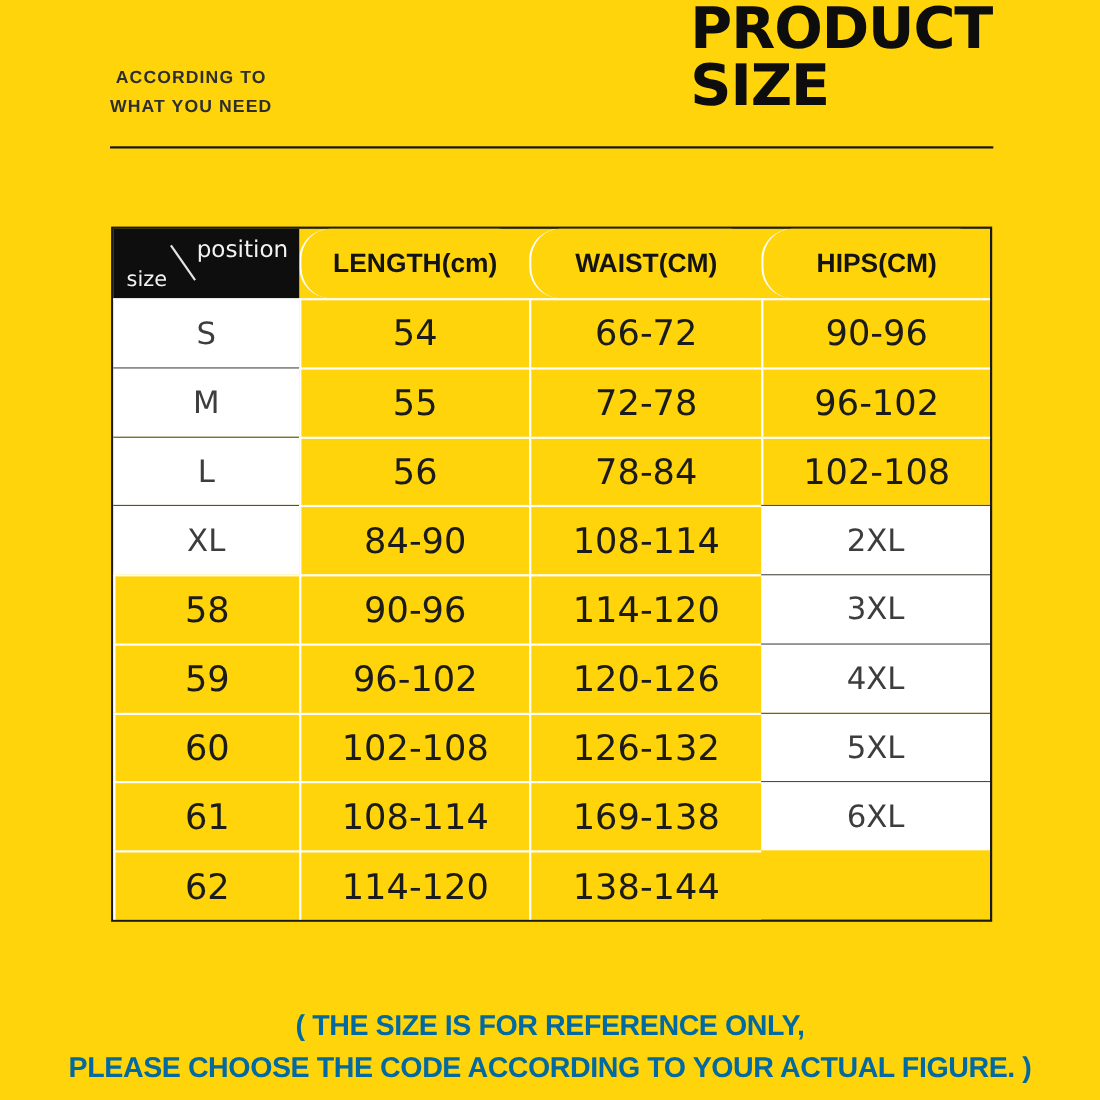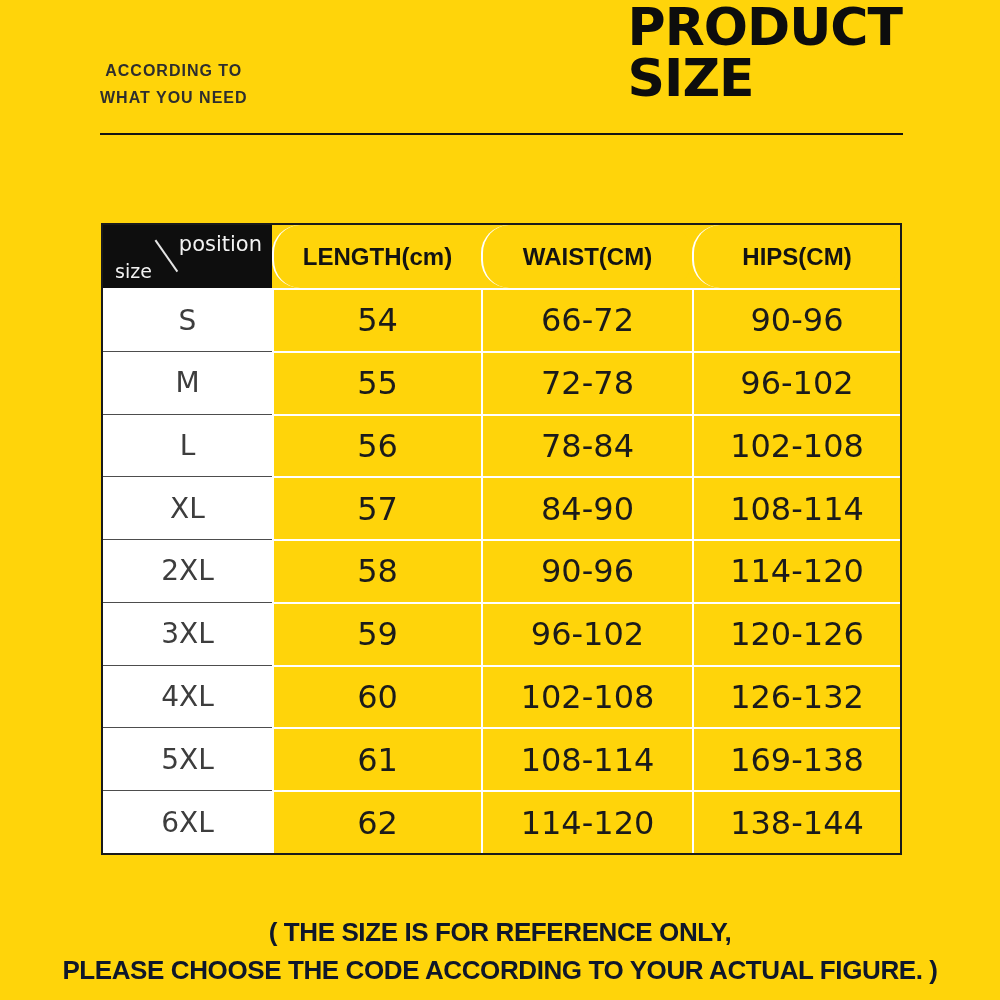--- a/index.html
+++ b/index.html
@@ -56,21 +56,21 @@
     top: 133px;
     width: 803px;
     height: 2px;
     background: #141414;
   }
 
   
   .size-table {
     position: absolute;
     left: 101px;
-    top: 223px;
+    top: 206px;
     width: 801px;
     height: 632px;
     border: 2px solid var(--table-border);
     display: grid;
     grid-template-columns: 169fr 209fr 211fr 208fr;
     grid-template-rows: 63px repeat(9, 1fr);
     font-family: "DejaVu Sans", sans-serif;
   }
   .cell {
     display: flex;
@@ -130,21 +130,21 @@
 
   
   .footer-line {
     position: absolute;
     left: 0;
     width: 1000px;
     text-align: center;
     font-size: 26px;
     font-weight: 700;
     letter-spacing: -0.4px;
-    color: #0f172a;
+    color: #0369a1;
   }
   .footer-line.l1 { top: 917px; }
   .footer-line.l2 { top: 955px; }
 </style>
 </head>
 <body>
 
 <div class="page">
 
   <div class="tagline">
@@ -181,21 +181,20 @@
     <div class="cell data">55</div>
     <div class="cell data">72-78</div>
     <div class="cell data">96-102</div>
 
     <div class="cell size">L</div>
     <div class="cell data">56</div>
     <div class="cell data">78-84</div>
     <div class="cell data">102-108</div>
 
     <div class="cell size">XL</div>
-    <div class="cell data">57</div>
     <div class="cell data">84-90</div>
     <div class="cell data">108-114</div>
 
     <div class="cell size">2XL</div>
     <div class="cell data">58</div>
     <div class="cell data">90-96</div>
     <div class="cell data">114-120</div>
 
     <div class="cell size">3XL</div>
     <div class="cell data">59</div>

